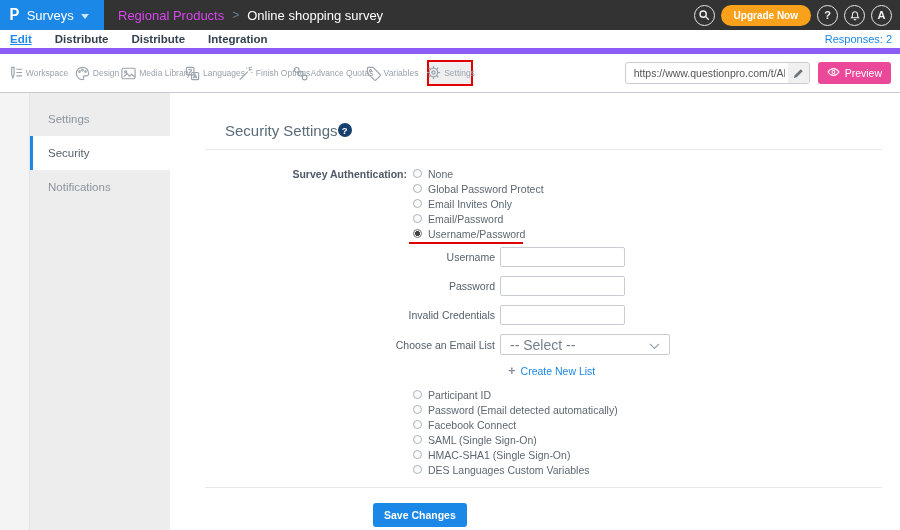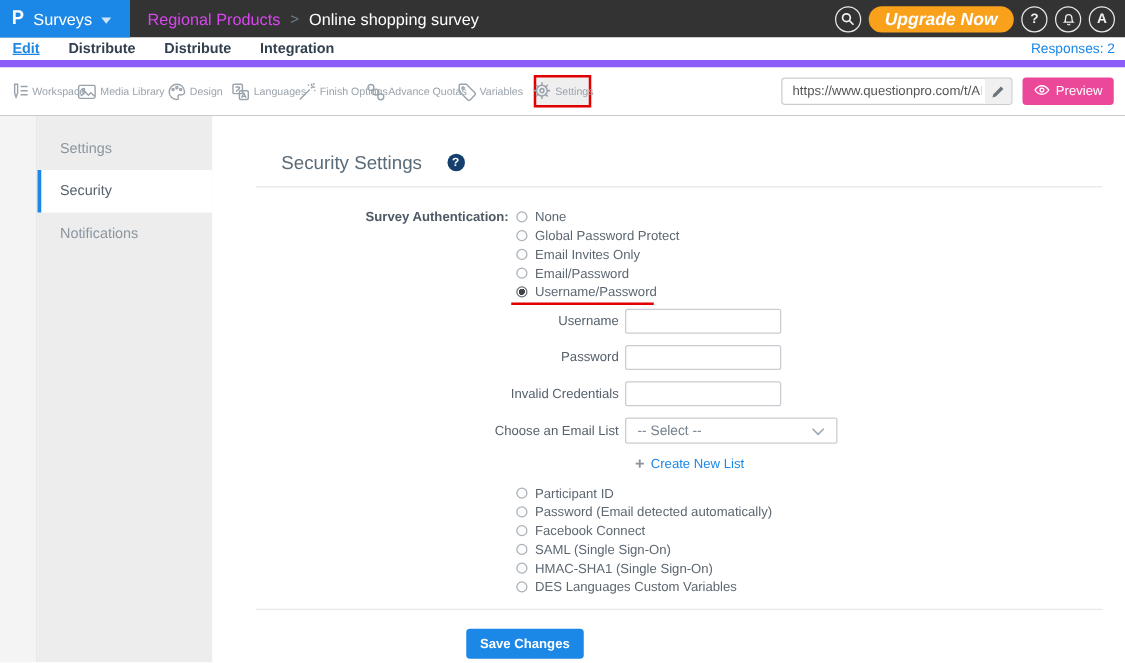--- a/index.html
+++ b/index.html
@@ -16,22 +16,22 @@
     border-top:5px solid #cfe6fa; margin-top:2px; }
   .crumbs { display:flex; align-items:center; gap:8px; margin-left:14px; font-size:13px; }
   .crumb-folder { color:#d946ef; }
   .crumb-sep { color:#6e7d8c; font-size:12px; }
   .crumb-title { color:#ffffff; }
   .topbar-right { margin-left:auto; display:flex; align-items:center; gap:6px; padding-right:8px; }
   .circle-btn { width:21px; height:21px; border:1.4px solid #e8e8e8; border-radius:50%;
     display:flex; align-items:center; justify-content:center; color:#f0f0f0;
     font-size:11px; font-weight:bold; flex:none; cursor:pointer; }
   .upgrade-btn { height:21px; border-radius:11px; background:#F9A11B; border:none;
-    color:#fff; font-weight:bold; font-size:14px; padding:0 13px; cursor:pointer;
-    font-family:"Liberation Sans",sans-serif;font-style:italic; }
+    color:#fff; font-weight:bold; font-size:10px; padding:0 13px; cursor:pointer;
+    font-family:"Liberation Sans",sans-serif; }
 
   
   .subnav { height:24px; background:#fff; border-bottom:6px solid #8b5cf6;
     display:flex; align-items:center; padding:0 8px 0 10px; }
   .tab { font-size:11.5px; font-weight:bold; color:#323f4d; margin-right:23px;
     cursor:pointer; text-decoration:none; }
   .tab.active { color:#1B87E6; text-decoration:underline; }
   .responses { margin-left:auto; color:#1B87E6; font-size:11px; }
 
   
@@ -58,21 +58,21 @@
   
   .content { display:flex; height:437px; }
   .gutter { width:30px; background:#f4f4f4; border-right:1px solid #e4e4e4; flex:none; }
   .sidebar { width:140px; background:#ededed; padding-top:9px; flex:none; }
   .side-item { height:34px; line-height:34px; padding-left:18px; font-size:11.5px;
     color:#8b959e; cursor:pointer; }
   .side-item.active { background:#fff; color:#57626c; border-left:3px solid #1B87E6;
     padding-left:15px; }
   .main { flex:1; background:#fff; }
 
-  .heading-row { margin:29px 0 0 55px; display:flex; align-items:center; gap:20px; height:16px; }
+  .heading-row { margin:29px 0 0 55px; display:flex; align-items:center; gap:0; height:16px; }
   .page-title { font-size:15px; font-weight:normal; color:#5a6b7a; }
   .help-circle { width:14px; height:14px; border-radius:50%; background:#15406e; color:#fff;
     font-size:9.5px; font-weight:bold; display:flex; align-items:center; justify-content:center;
     cursor:pointer; }
   .divider { height:1px; background:#e6e8ea; margin:11px 18px 0 35px; }
 
   .form { margin-top:16px; }
   .auth-row { display:flex; }
   .auth-label { width:237px; text-align:right; font-size:10.5px; font-weight:bold;
     color:#4f5a66; padding-top:2px; flex:none; }
@@ -89,21 +89,21 @@
 
   .fields { margin-top:6px; }
   .field-row { display:flex; align-items:center; margin-bottom:9px; }
   .flabel { width:330px; text-align:right; padding-right:5px; font-size:10.5px;
     color:#55606b; flex:none; }
   .tinput { width:125px; height:20px; border:1px solid #c9ccd0; border-radius:2px;
     font-size:10.5px; color:#444; padding:0 6px; font-family:"Liberation Sans",sans-serif; }
   .select-box { width:170px; height:21px; border:1px solid #c9ccd0; border-radius:2px;
     display:flex; align-items:center; justify-content:space-between; padding:0 9px;
     cursor:pointer; background:#fff; }
-  .select-value { font-size:11px; color:#74808c; }
+  .select-value { font-size:14px; color:#74808c; }
   .create-row { margin:0 0 8px 338px; display:flex; align-items:center; gap:5px;
     cursor:pointer; width:max-content; }
   .plus-glyph { color:#8a94a0; font-size:13px; font-weight:bold; line-height:1; }
   .create-link { color:#1B87E6; font-size:10.5px; }
 
   .radio-group-2 { margin-left:243px; margin-top:10px; }
   .divider2 { height:1px; background:#e6e8ea; margin:10px 18px 0 35px; }
   .save-row { margin:15px 0 0 203px; }
   .save-btn { background:#1B87E6; border:none; border-radius:3px; color:#fff;
     font-size:10.5px; font-weight:bold; padding:6px 11px; cursor:pointer;
@@ -158,38 +158,38 @@
         <path d="M5 2.5h2.5V10L6.2 13.5 5 10z"></path>
           <path d="M10 4.5h6M10 8h6M10 11.5h6"></path>
       </svg>
     </span>
     <span class="tb-label">Workspace</span>
   </div>
 
   <div class="tb-item">
     <span>
       <svg width="17" height="17" viewBox="0 0 18 18" fill="none" stroke="#9AA3AC" stroke-width="1.2">
-        <rect x="2" y="3.5" width="14" height="11" rx="1.5"></rect>
-        <circle cx="6" cy="7.3" r="1.1"></circle>
-          <path d="M4 12.5l3.5-3.5 2.8 2.8 2-2 3.2 2.9"></path>
-      </svg>
-    </span>
-    <span class="tb-label">Media Library</span>
-  </div>
-
-  <div class="tb-item">
-    <span>
-      <svg width="17" height="17" viewBox="0 0 18 18" fill="none" stroke="#9AA3AC" stroke-width="1.2">
         <path d="M9 2.5a6.5 6.5 0 1 0 0 13c1.4 0 1.7-1 1.1-1.9-.6-1 .1-2.1 1.3-2.1h1.9a2.3 2.3 0 0 0 2.2-2.5C15.2 5 12.5 2.5 9 2.5z"></path>
         <circle cx="5.8" cy="7" r=".9"></circle>
           <circle cx="9" cy="5.4" r=".9"></circle>
           <circle cx="12.2" cy="7" r=".9"></circle>
       </svg>
     </span>
     <span class="tb-label">Design</span>
+  </div>
+
+  <div class="tb-item">
+    <span>
+      <svg width="17" height="17" viewBox="0 0 18 18" fill="none" stroke="#9AA3AC" stroke-width="1.2">
+        <rect x="2" y="3.5" width="14" height="11" rx="1.5"></rect>
+        <circle cx="6" cy="7.3" r="1.1"></circle>
+          <path d="M4 12.5l3.5-3.5 2.8 2.8 2-2 3.2 2.9"></path>
+      </svg>
+    </span>
+    <span class="tb-label">Media Library</span>
   </div>
 
   <div class="tb-item">
     <span>
       <svg width="17" height="17" viewBox="0 0 18 18" fill="none" stroke="#9AA3AC" stroke-width="1.2">
         <rect x="2.5" y="2.5" width="8" height="8" rx="1"></rect>
         <path d="M4.5 5h4M6.5 4v1M5 8.5c1.5-.6 3-2 3.2-3.5"></path>
         <rect x="8" y="8" width="7.5" height="7.5" rx="1"></rect>
         <path d="M9.8 14l1.9-4 1.9 4M10.4 12.8h2.6"></path>
       </svg>

